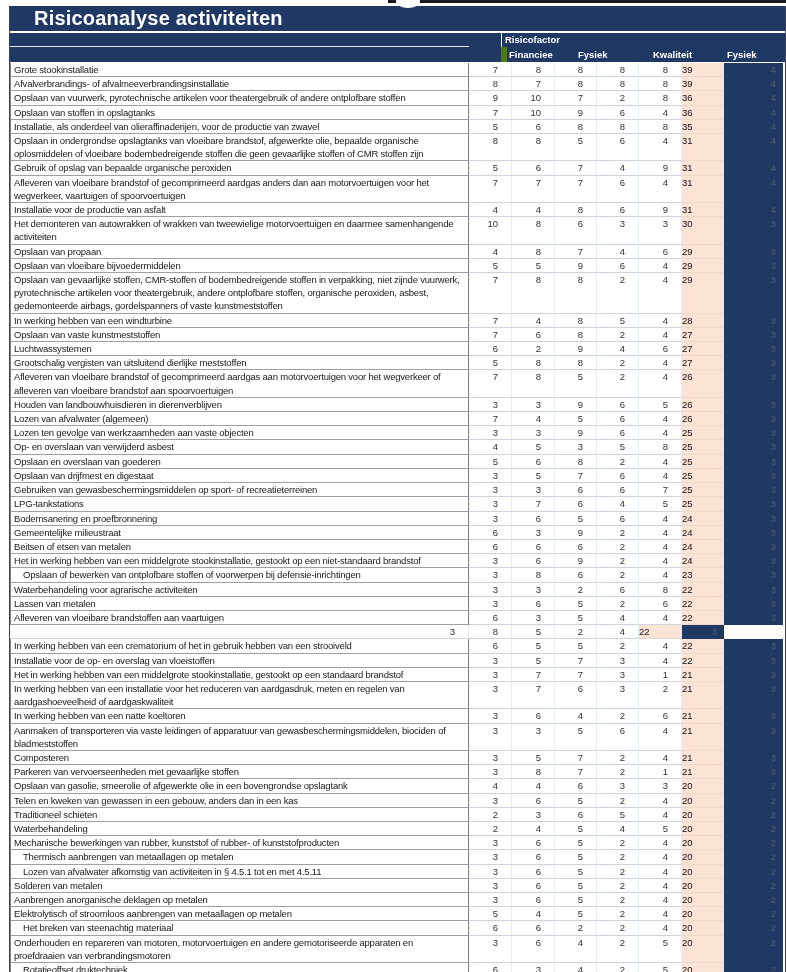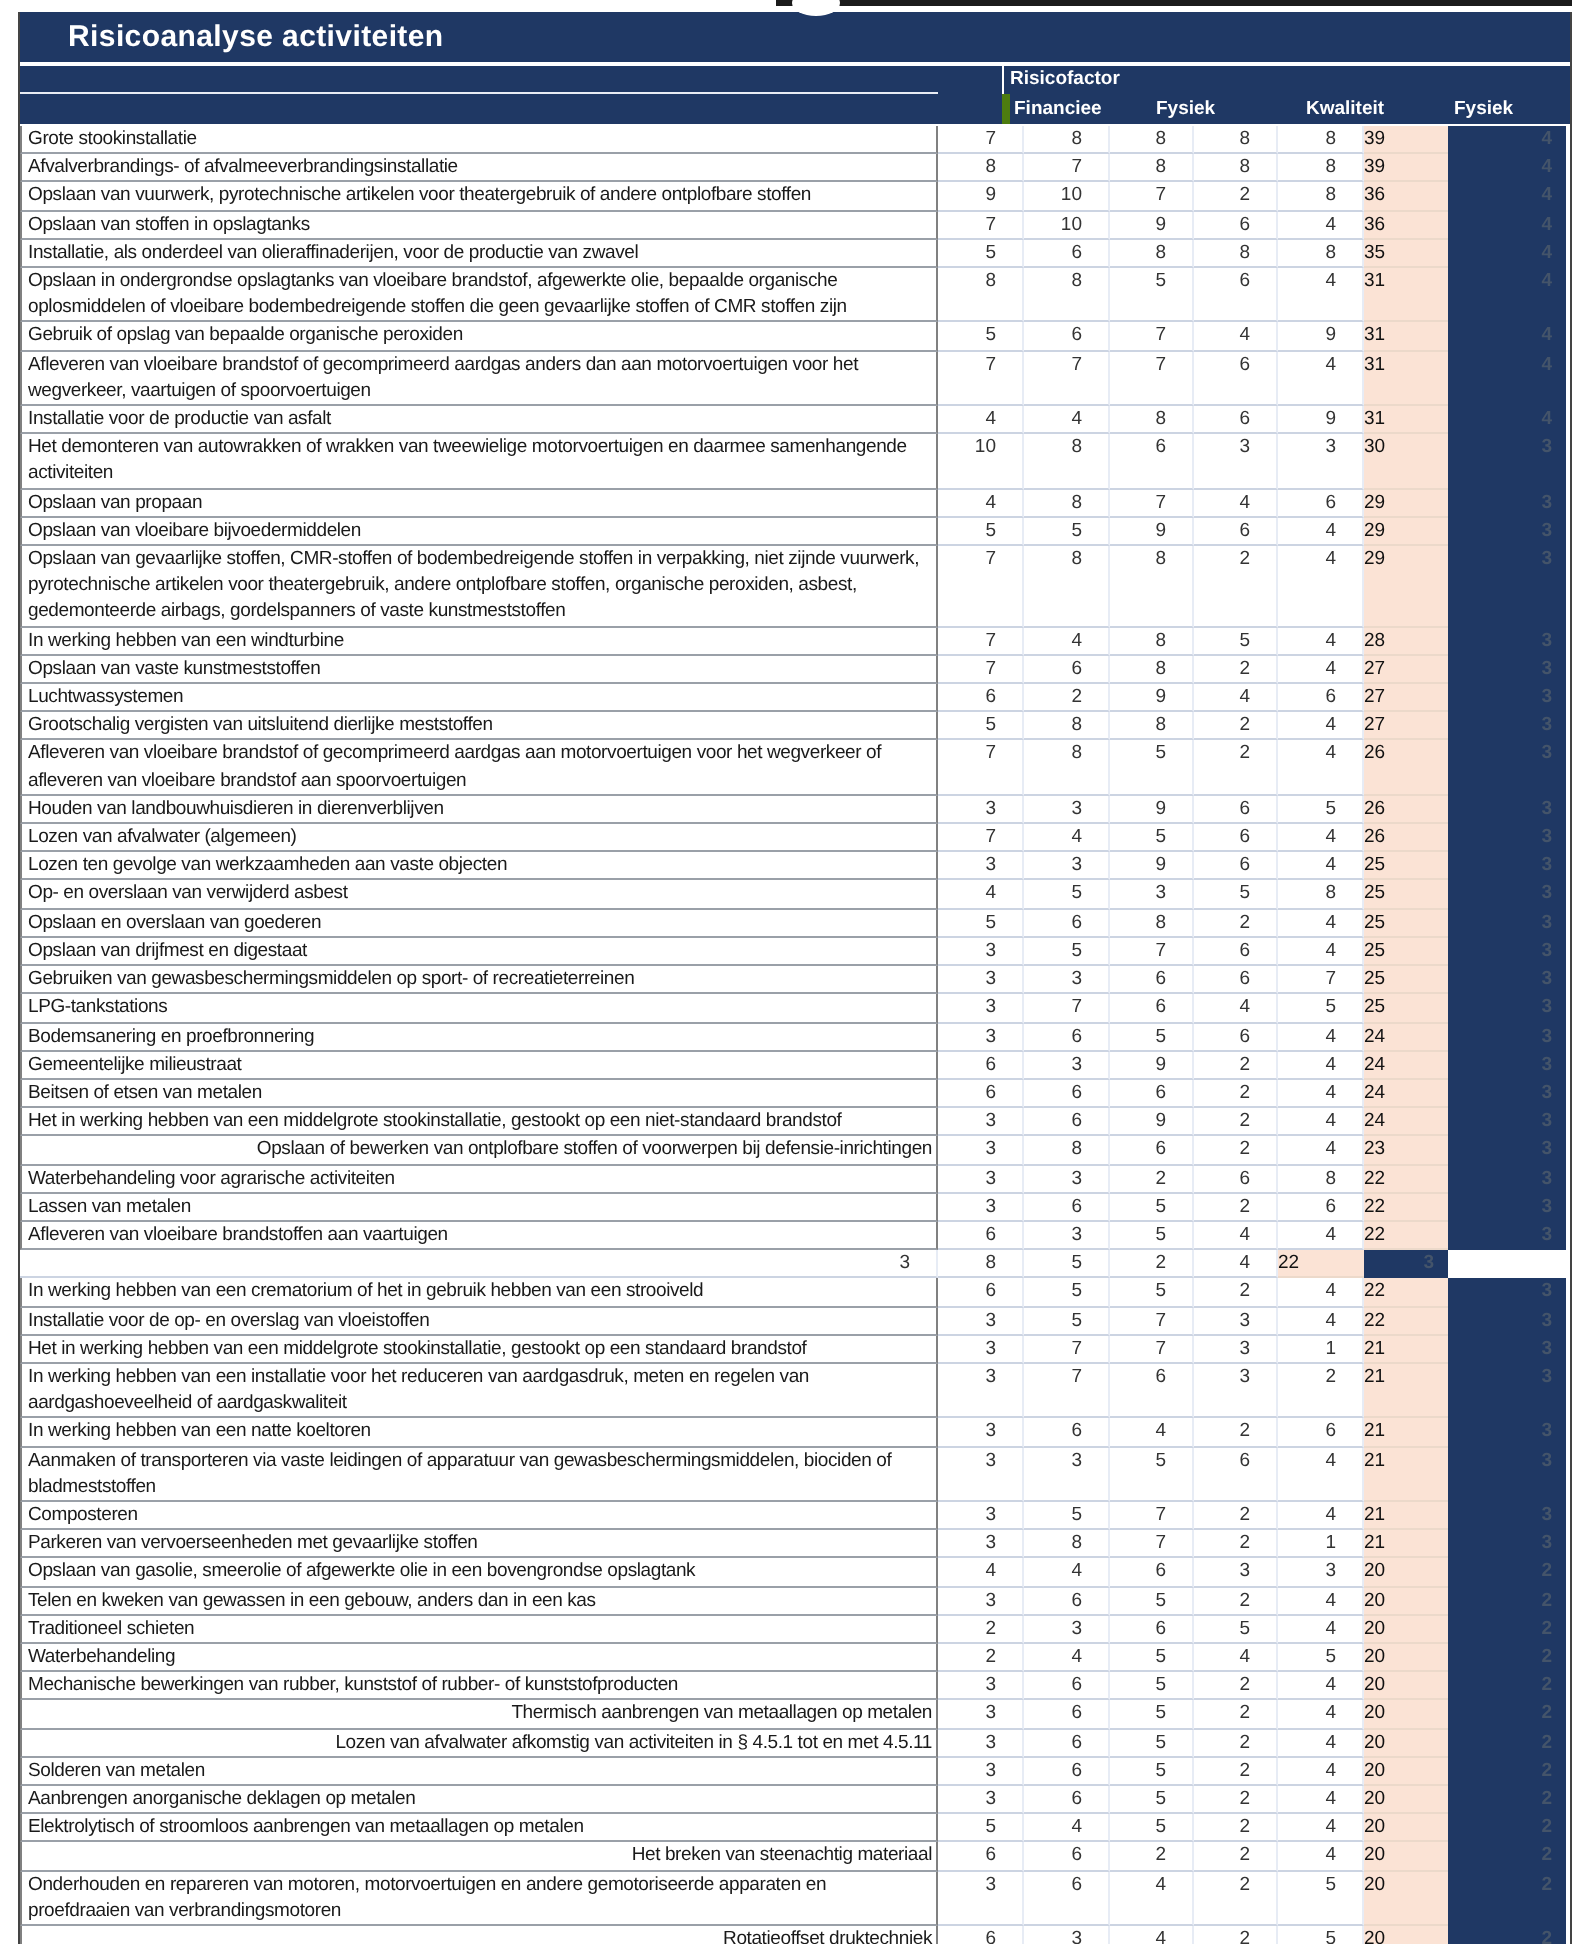--- a/index.html
+++ b/index.html
@@ -8,45 +8,45 @@
     background:#ffffff; font-family:"Liberation Sans", sans-serif;
   }
   .top-line { position:absolute; left:388px; top:0; width:398px; height:3px; background:#1b1b1b; }
   .notch { position:absolute; left:396px; top:-5px; width:24px; height:13px; background:#ffffff; border-radius:50%; z-index:5; }
 
   .sheet { position:absolute; left:9px; top:6px; width:775px; border-right:1px solid #444; border-left:1px solid #444; }
 
   .hdr { background:#1F3864; color:#ffffff; }
   .hdr-title {
     height:25px; line-height:25px; padding-left:24px;
-    font-size:15px; font-weight:bold; letter-spacing:0.2px;
+    font-size:20px; font-weight:bold; letter-spacing:0.2px;
     border-bottom:2px solid #ffffff;
   }
   .grid-row {
     display:grid;
     grid-template-columns:459px 43px 43px 42px 42px 43px 42px 59px;
   }
   .hdr-grid { font-size:9.5px; font-weight:bold;gap:32px; }
   .hdr-r2 { height:14px; line-height:14px; }
   .hdr-r2 .spacer { grid-column:1; border-bottom:1px solid #e8ecf4; }
   .hdr-r2 .group-cell { grid-column:2/8; border-left:1px solid #ffffff; padding-left:3px; white-space:nowrap; }
   .hdr-r2 .riscat-hcell { grid-column:8; text-align:right; padding-right:6px; white-space:nowrap; }
   .hdr-r3 { height:15px; line-height:15px; border-bottom:1px solid #ffffff; }
   .hdr-r3 .colhead { white-space:nowrap; padding-left:2px; overflow:visible; }
-  .hdr-r3 .colhead.first { border-left:4px solid #4d7c0f; }
+  .hdr-r3 .colhead.first { border-left:6px solid #4d7c0f; }
 
   .tbody { border-bottom:1px solid #808080; }
   .cell { font-size:9.5px; line-height:13.2px; }
   .activity {
     letter-spacing:-0.2px; padding:0 2px 0 3px;
     border-right:1px solid #808080; border-bottom:1px solid #9aa0a8;
     border-left:1px solid #808080;
     color:#1a1a1a;
   }
-  .activity.indent { padding-left:12px;text-align:right; }
+  .activity.indent { padding-left:12px; }
   .num { text-align:right; padding-right:13px; border-bottom:1px solid #ccd4e2; border-right:1px solid #e7ecf5; color:#333333; }
   .total { background:#FBE3D5; text-align:left; padding-right:9px; border-bottom:1px solid #ecd9ca; color:#111111; }
   .riscat { background:#1F3864; color:#44546A; text-align:right; padding-right:7px; font-weight:bold; }
 </style>
 </head>
 <body>
 
 <div class="top-line"></div>
 <div class="notch"></div>
 

